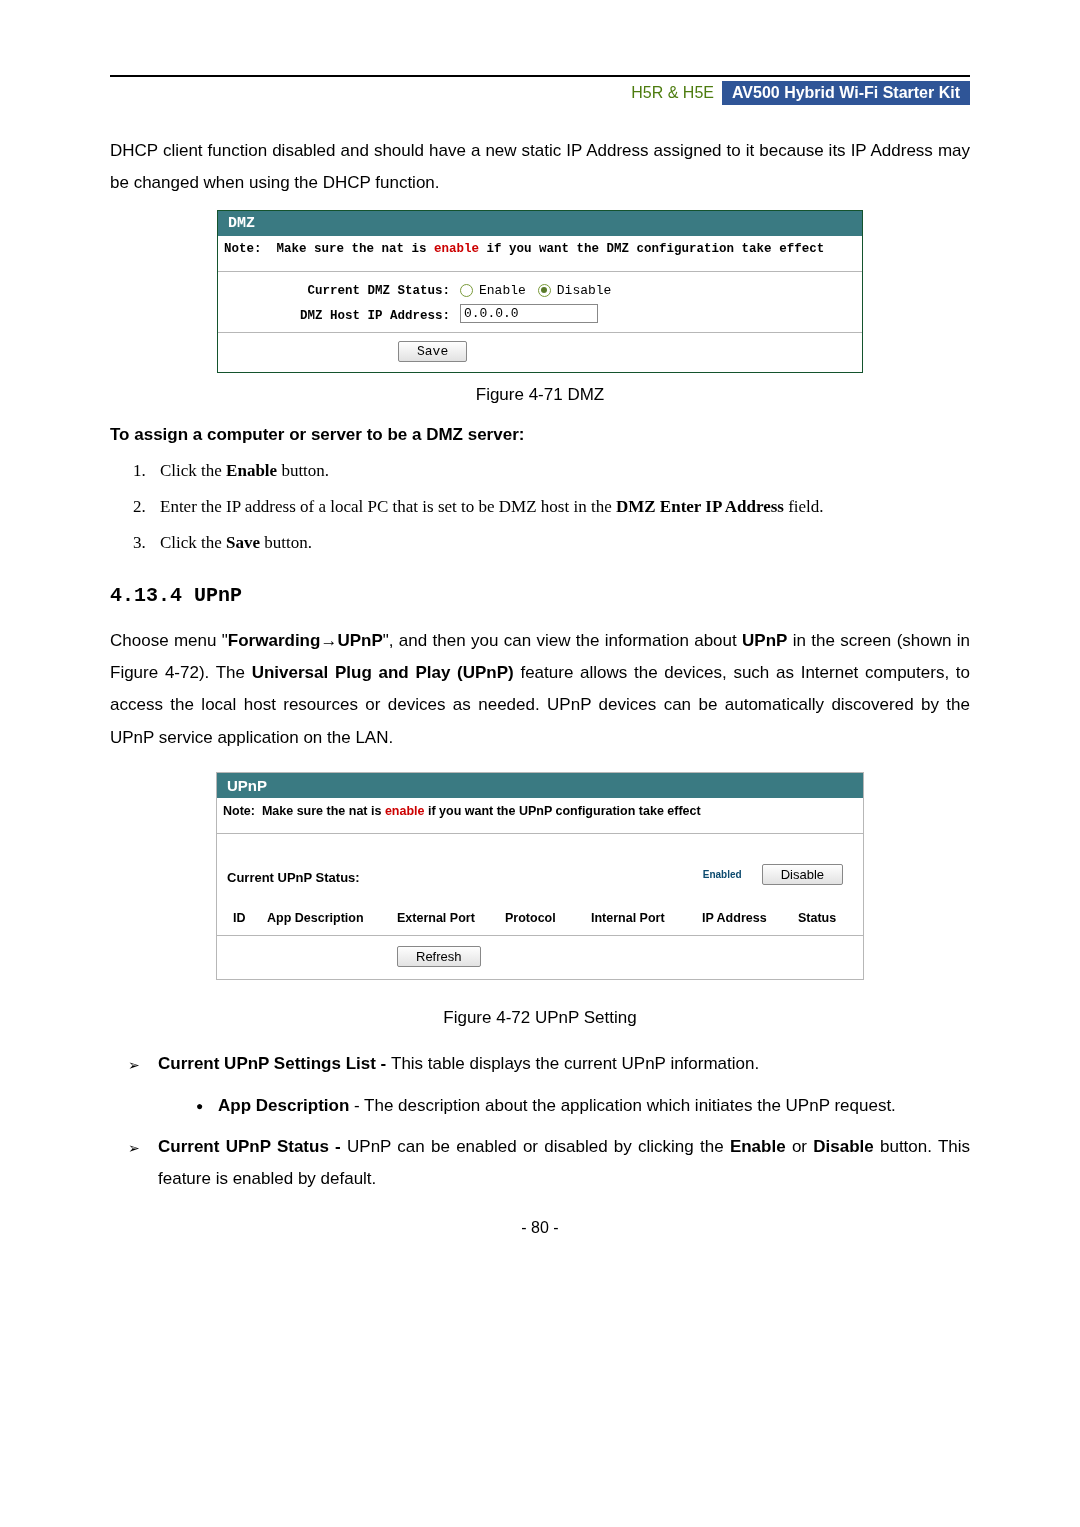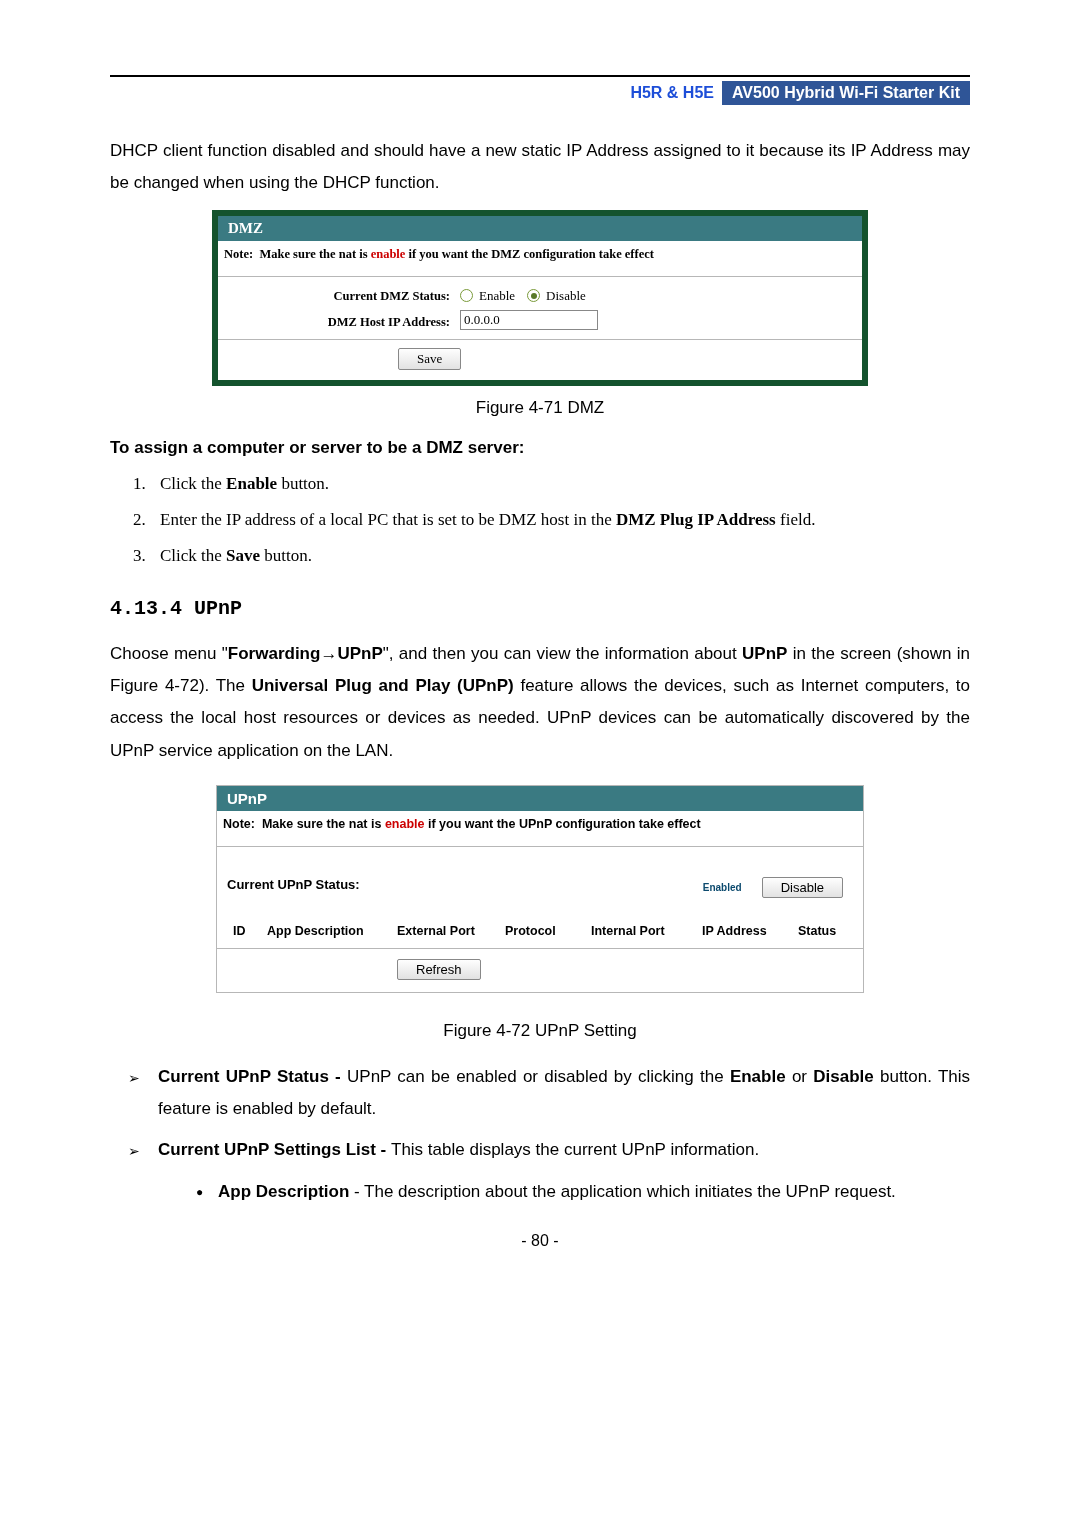--- a/index.html
+++ b/index.html
@@ -18,23 +18,23 @@
   .hdr-line {
     border-top: 2px solid #000;
     margin-bottom: 4px;
   }
   .hdr-bar {
     text-align: right;
     margin-bottom: 30px;
   }
   .hdr-left {
     display: inline-block;
-    font-weight: bold;
+    font-weight: normal;
     font-size: 16px;
-    color: #1d4ed8;
+    color: #4d7c0f;
     padding: 3px 8px;
     text-align: right;
   }
   .hdr-right {
     display: inline-block;
     background: #2f5597;
     color: #fff;
     font-weight: bold;
     font-size: 16px;
     padding: 3px 10px;
@@ -108,22 +108,22 @@
   .page-num {
     text-align: center;
     font-size: 16px;
     margin-top: 24px;
   }
 
   
   .panel-wrap {
     width: 644px;
     margin: 10px auto 8px auto;
-    border: 6px solid #14532d;
-    font-family: Liberation Serif, serif;
+    border: 1px solid #14532d;
+    font-family: Liberation Mono, monospace;
     font-size: 13px;
   }
   .panel-title {
     background: #3a7a82;
     color: #fff;
     font-weight: bold;
     padding: 4px 10px;
     font-size: 15px;
   }
   .panel-note {
@@ -190,21 +190,21 @@
   
   .upnp-wrap {
     width: 646px;
     margin: 18px auto 0 auto;
     border: 1px solid #b7b7b7;
     font-family: Arial, sans-serif;
     font-size: 13px;
   }
   .upnp-status-row {
     display: flex;
-    align-items: flex-start;
+    align-items: flex-end;
     padding: 30px 20px 24px 10px;
     justify-content: space-between;
   }
   .upnp-status-label { font-weight: bold; font-size: 13px; }
   .upnp-status-right { display: flex; align-items: center; gap: 20px; }
   .enabled-text { color: #0c4a6e; font-weight: bold; font-size: 10px; }
   .tbl-title {
     font-weight: bold;
     font-size: 15px;
     padding: 0 0 6px 18px;
@@ -267,21 +267,21 @@
       <span class="btn">Save</span>
     </div>
   </div>
 
   <div class="figure-caption">Figure 4-71 DMZ</div>
 
   <div class="section-bold">To assign a computer or server to be a DMZ server:</div>
 
   <ol class="steps">
     <li><span>Click the </span><b>Enable</b><span> button.</span></li>
-    <li><span>Enter the IP address of a local PC that is set to be DMZ host in the </span><b>DMZ Plug IP Address</b><span> field.</span></li>
+    <li><span>Enter the IP address of a local PC that is set to be DMZ host in the </span><b>DMZ Enter IP Address</b><span> field.</span></li>
     <li><span>Click the </span><b>Save</b><span> button.</span></li>
   </ol>
 
   <div class="heading4">4.13.4  UPnP</div>
 
   <div class="body-text">
     <span>Choose menu "</span><b>Forwarding</b><span>→</span><b>UPnP</b><span>", and then you can view the information about </span><b>UPnP</b><span> in the screen (shown in Figure 4-72). The </span><b>Universal Plug and Play (UPnP)</b><span> feature allows the devices, such as Internet computers, to access the local host resources or devices as needed. UPnP devices can be automatically discovered by the UPnP service application on the LAN.</span>
   </div>
 
   <div class="upnp-wrap">
@@ -309,26 +309,26 @@
     <hr class="panel-hr">
     <div class="upnp-actions">
       <span class="btn">Refresh</span>
     </div>
   </div>
 
   <div class="figure-caption" style="margin-top:28px;">Figure 4-72 UPnP Setting</div>
 
   <ul class="bullets">
     <li>
-      <b>Current UPnP Status - </b><span>UPnP can be enabled or disabled by clicking the </span><b>Enable</b><span> or </span><b>Disable</b><span> button. This feature is enabled by default.</span>
-    </li>
-    <li>
       <b>Current UPnP Settings List - </b><span>This table displays the current UPnP information.</span>
       <ul class="sub-bullets" style="margin-top:10px;">
         <li>
           <b>App Description</b><span> - The description about the application which initiates the UPnP request.</span>
         </li>
       </ul>
     </li>
+    <li>
+      <b>Current UPnP Status - </b><span>UPnP can be enabled or disabled by clicking the </span><b>Enable</b><span> or </span><b>Disable</b><span> button. This feature is enabled by default.</span>
+    </li>
   </ul>
 
   <div class="page-num">- 80 -</div>
 </div>
 
 </body></html>

